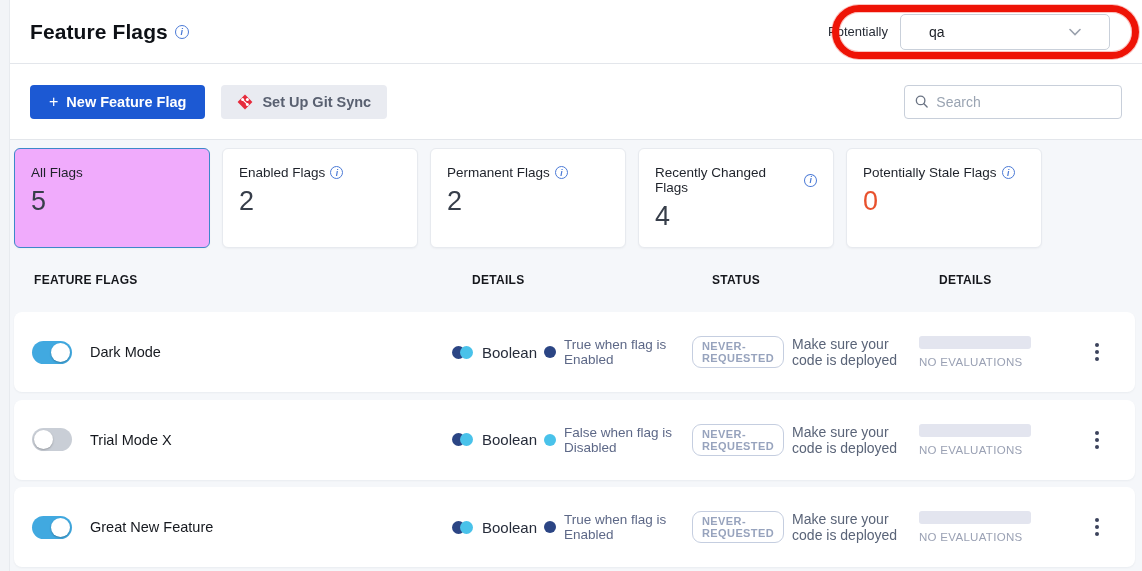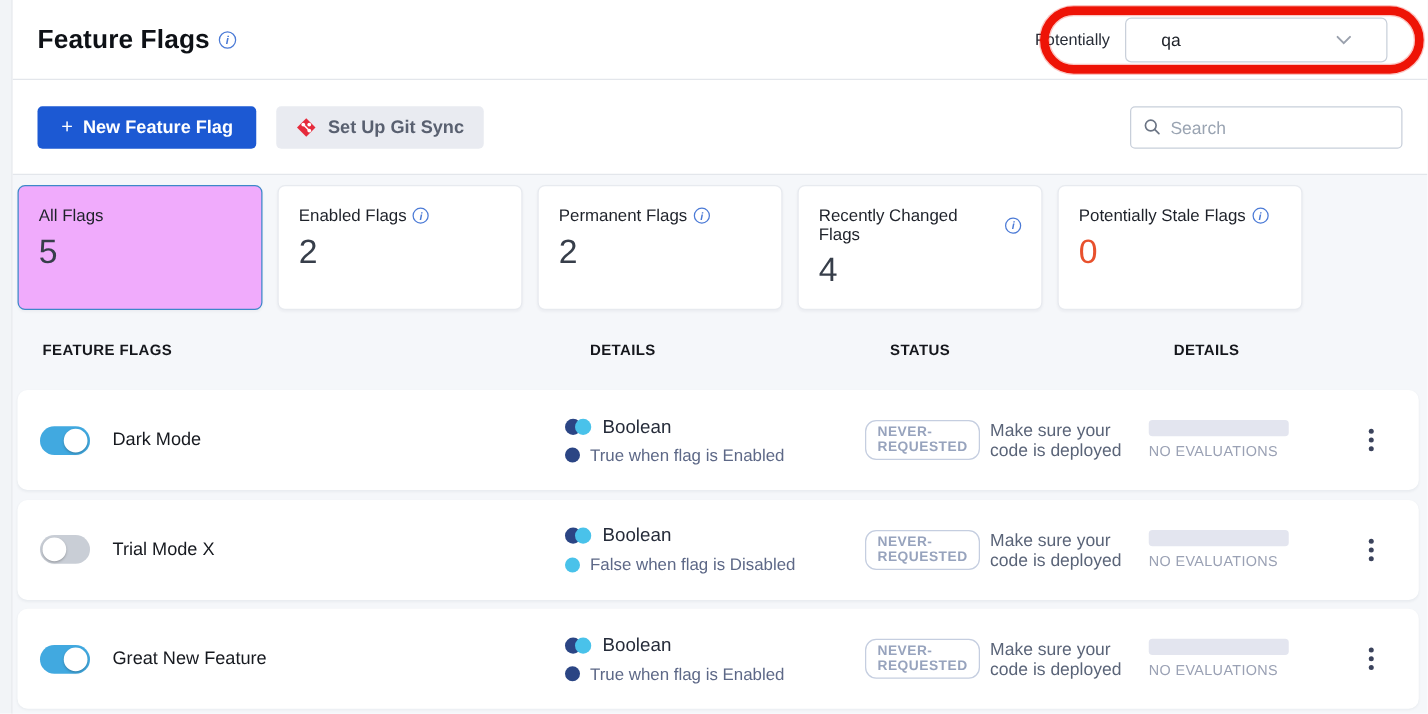--- a/index.html
+++ b/index.html
@@ -68,21 +68,21 @@
   .cell-name { display:flex; align-items:center; gap:18px; padding-left:18px; }
   .flag-name { font-size:14.5px; font-weight:500; color:#16191f; }
 
   .toggle { width:40px; height:23px; border-radius:12px; background:#c9ced6;
     position:relative; cursor:pointer; flex:0 0 auto; transition:background .15s; }
   .toggle .knob { position:absolute; top:2px; left:2px; width:19px; height:19px;
     border-radius:50%; background:#fff; box-shadow:0 1px 2px rgba(0,0,0,0.25); }
   .toggle.on { background:#41a9e0; }
   .toggle.on .knob { left:auto; right:2px; }
 
-  .cell-details { display:flex; flex-direction:column; gap:7px; }
+  .cell-details { display:flex; flex-direction:row; gap:7px; }
   .detail-line1 { display:flex; align-items:center; gap:9px; font-size:15px; color:#262c3a; }
   .bool-icon { position:relative; width:21px; height:13px; flex:0 0 auto; }
   .bool-icon .c1 { position:absolute; left:0; top:0; width:13px; height:13px;
     border-radius:50%; background:#2b4584; }
   .bool-icon .c2 { position:absolute; left:8px; top:0; width:13px; height:13px;
     border-radius:50%; background:#49c2ea; }
   .detail-line2 { display:flex; align-items:center; gap:8px; font-size:13.5px; color:#5d6887; }
   .detail-dot { width:12px; height:12px; border-radius:50%; flex:0 0 auto; }
 
   .cell-status { display:flex; flex-direction:row; gap:8px; align-items:flex-start; }

